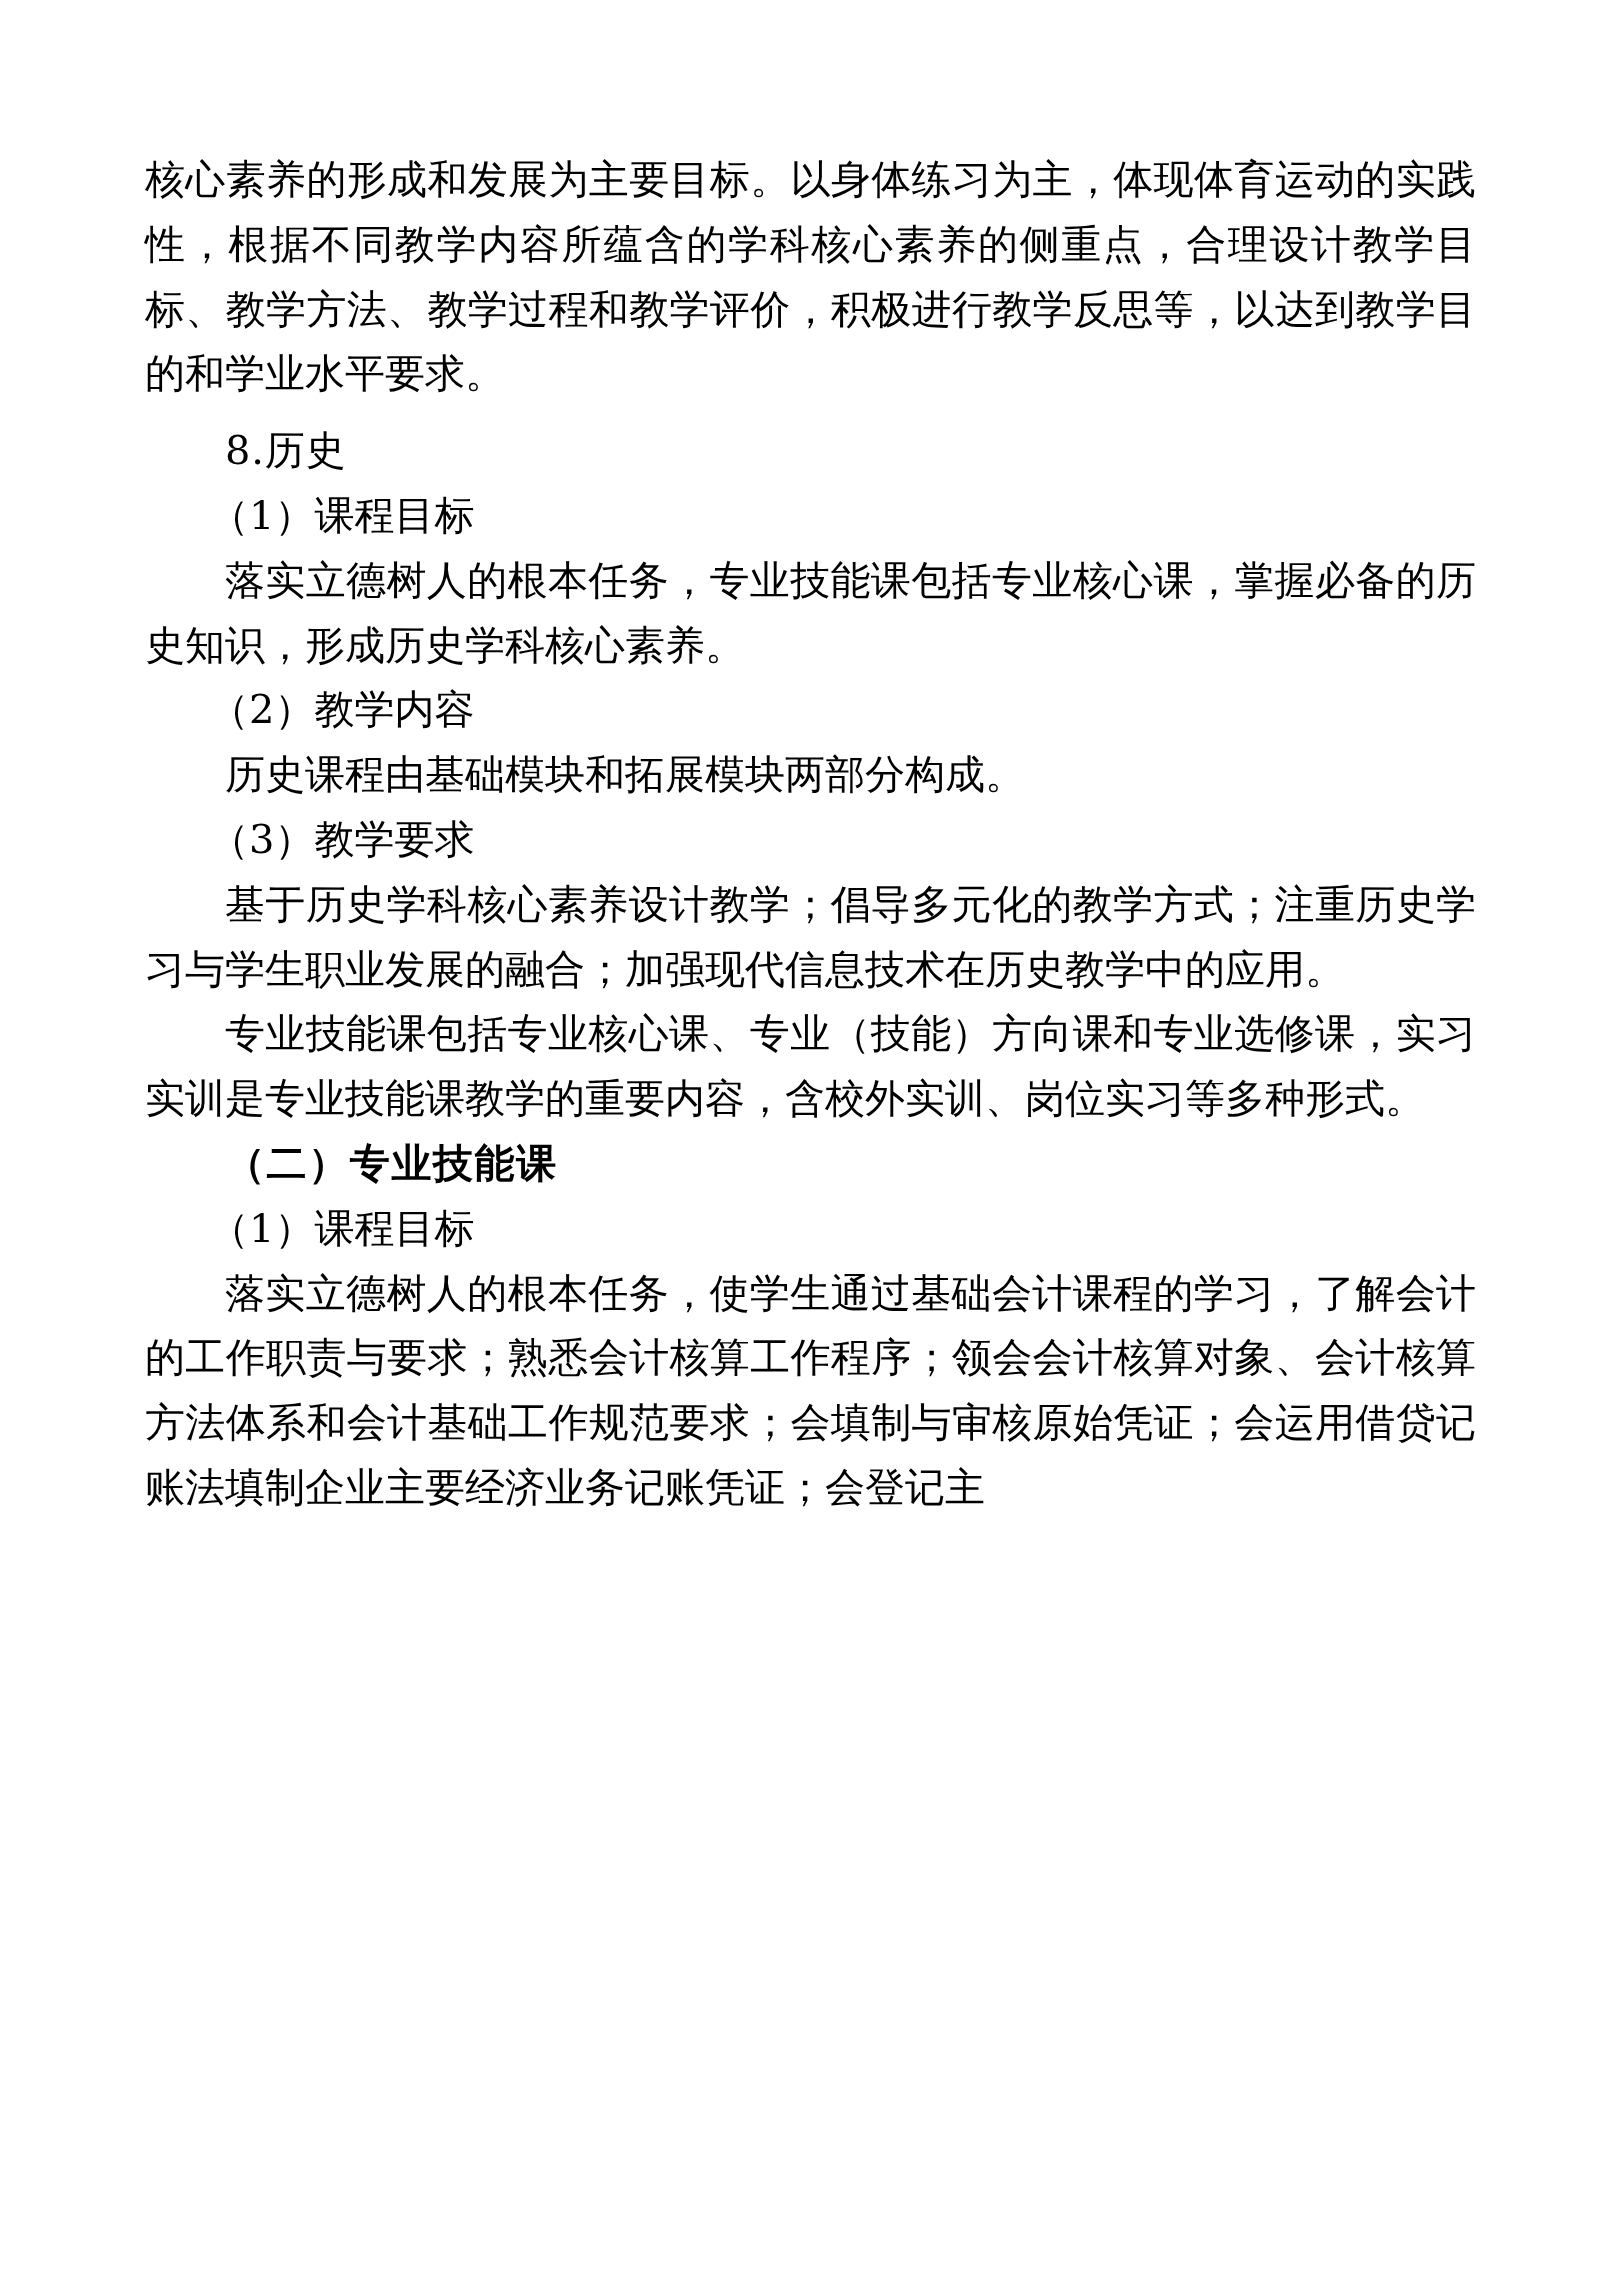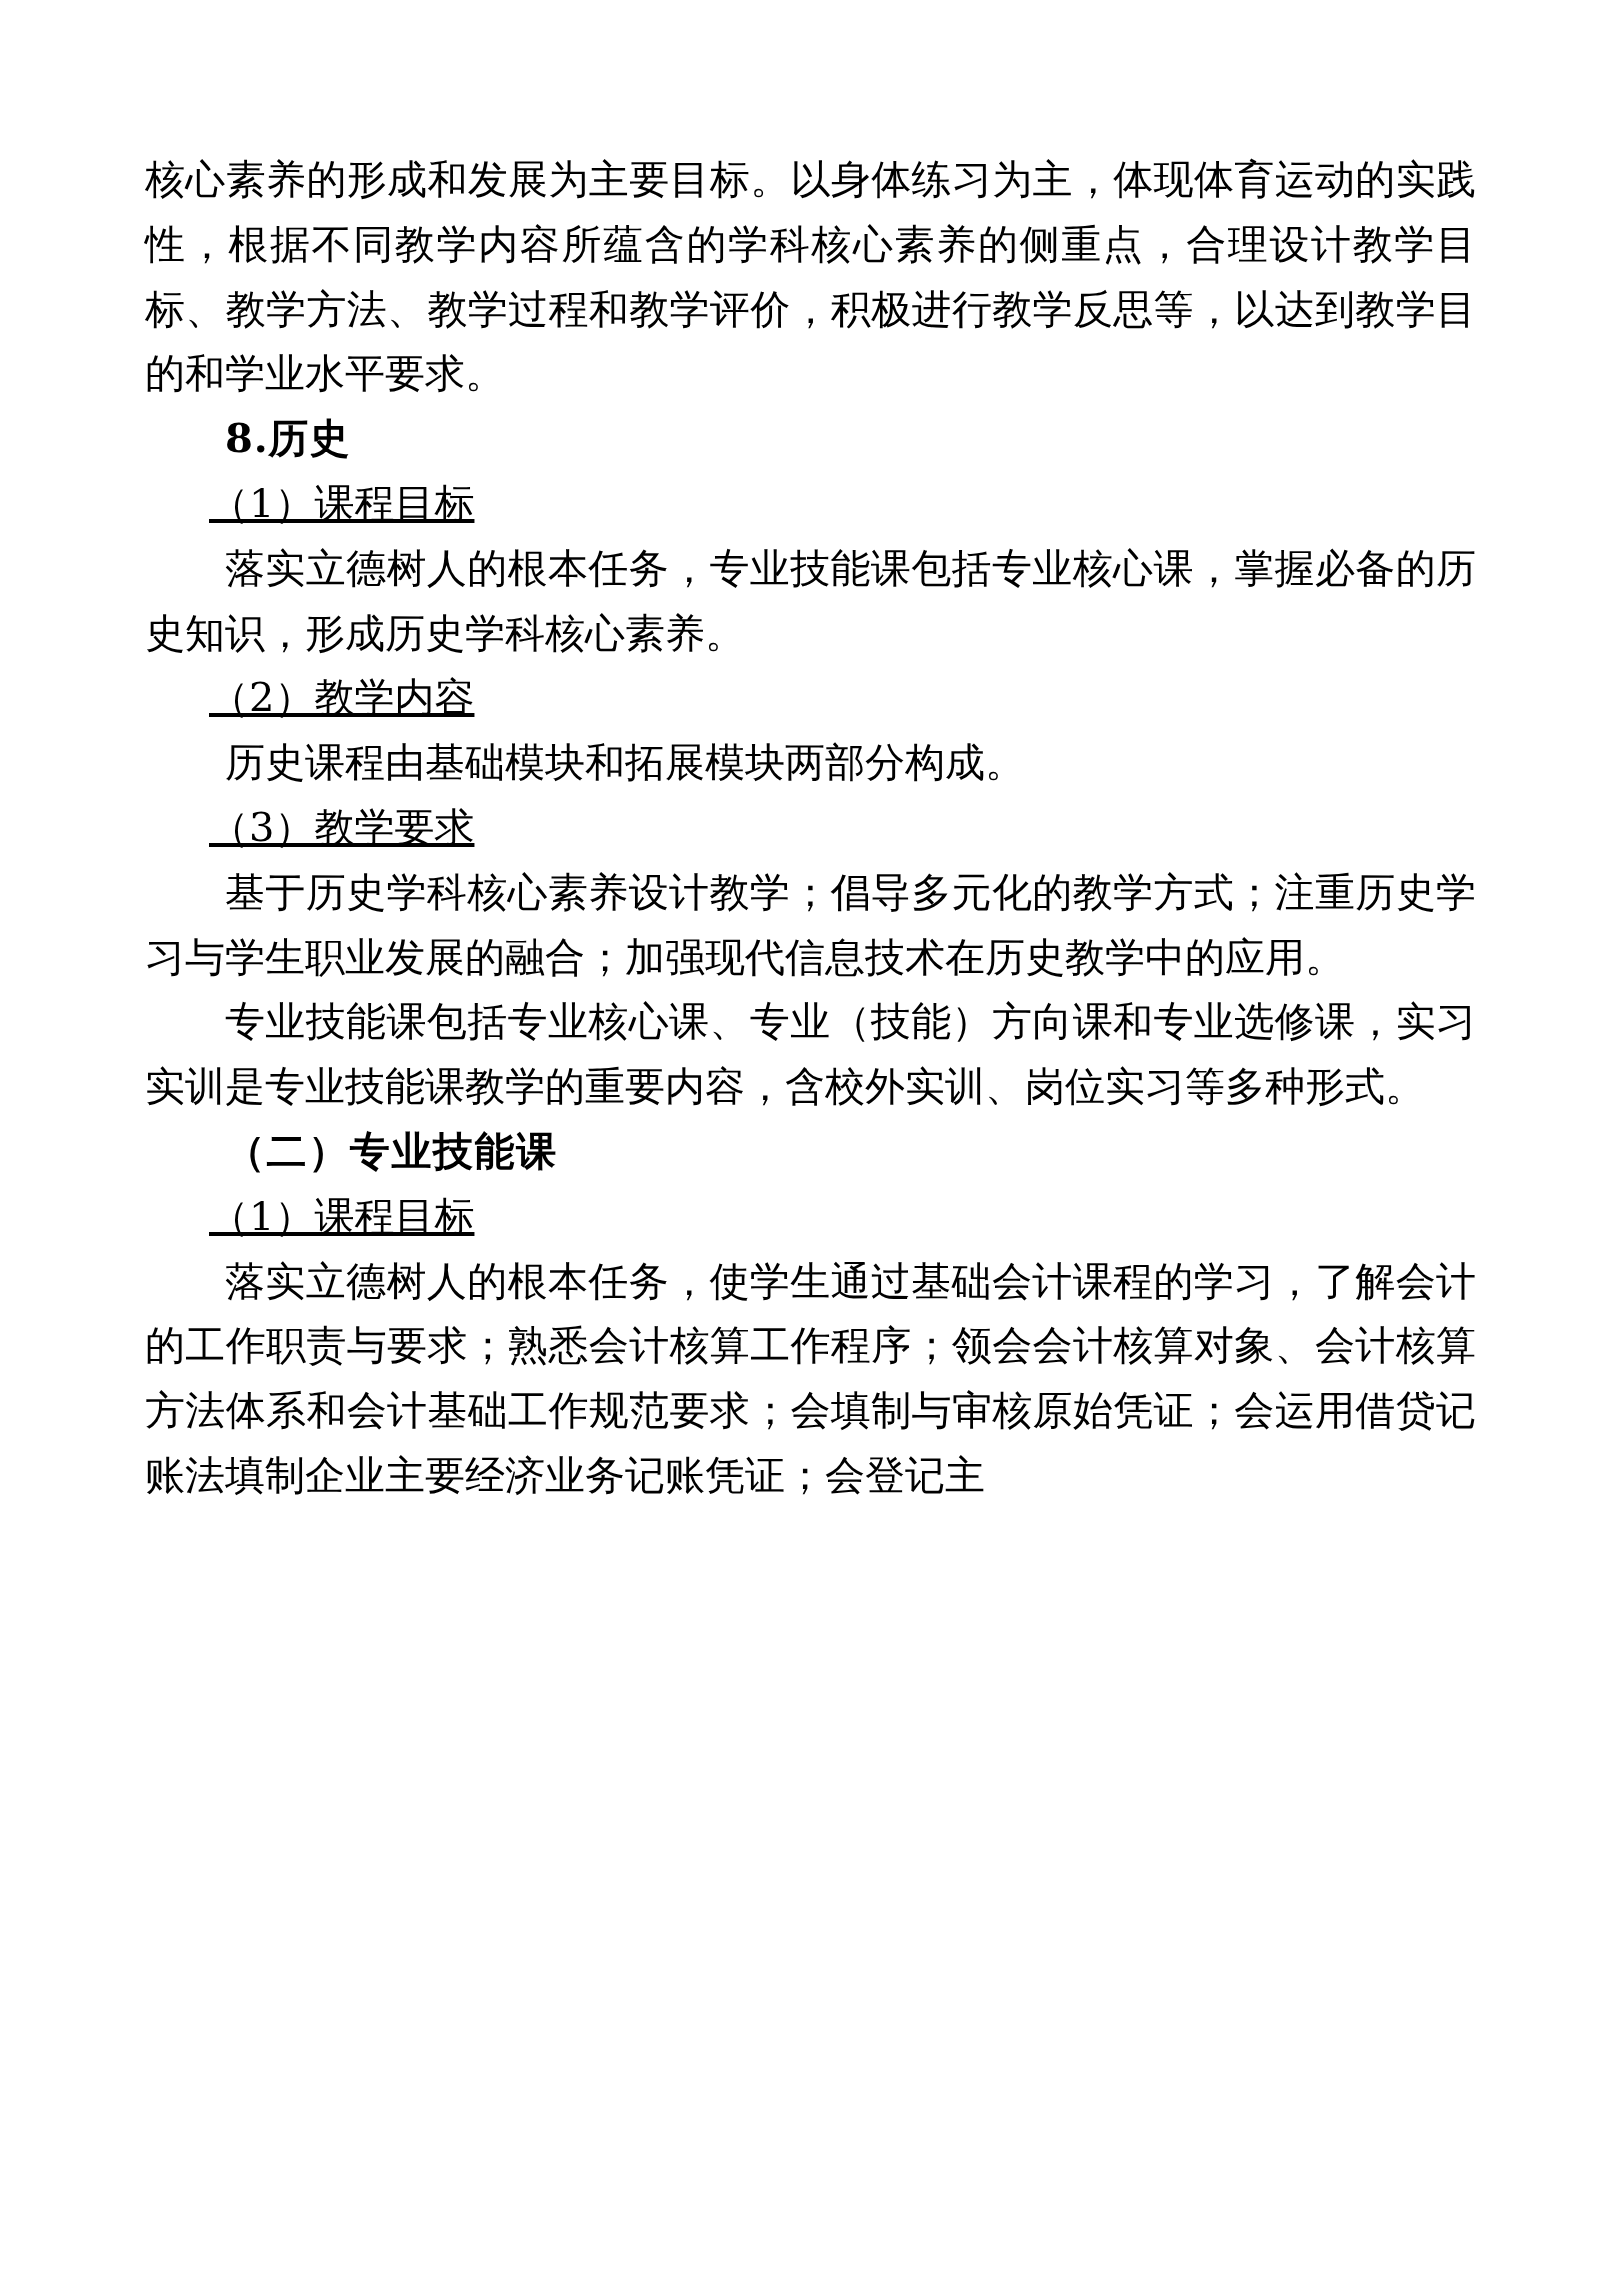--- a/index.html
+++ b/index.html
@@ -28,26 +28,26 @@
     padding: 0;
   }
   .para {
     text-indent: 2em;
   }
   .para-cont {
     text-indent: 0;
   }
   .heading {
     text-indent: 2em;
-    font-weight: bold;
+    font-weight: normal;
     letter-spacing: 0.02em;
+    margin-top: 12px;
   }
   .subheading {
     text-indent: 1.6em;
-    text-decoration: underline;
   }
   .sect-heading {
     text-indent: 2em;
     font-weight: bold;
     letter-spacing: 0.04em;
   }
   .blk {
     margin-bottom: 0;
   }
 </style>

